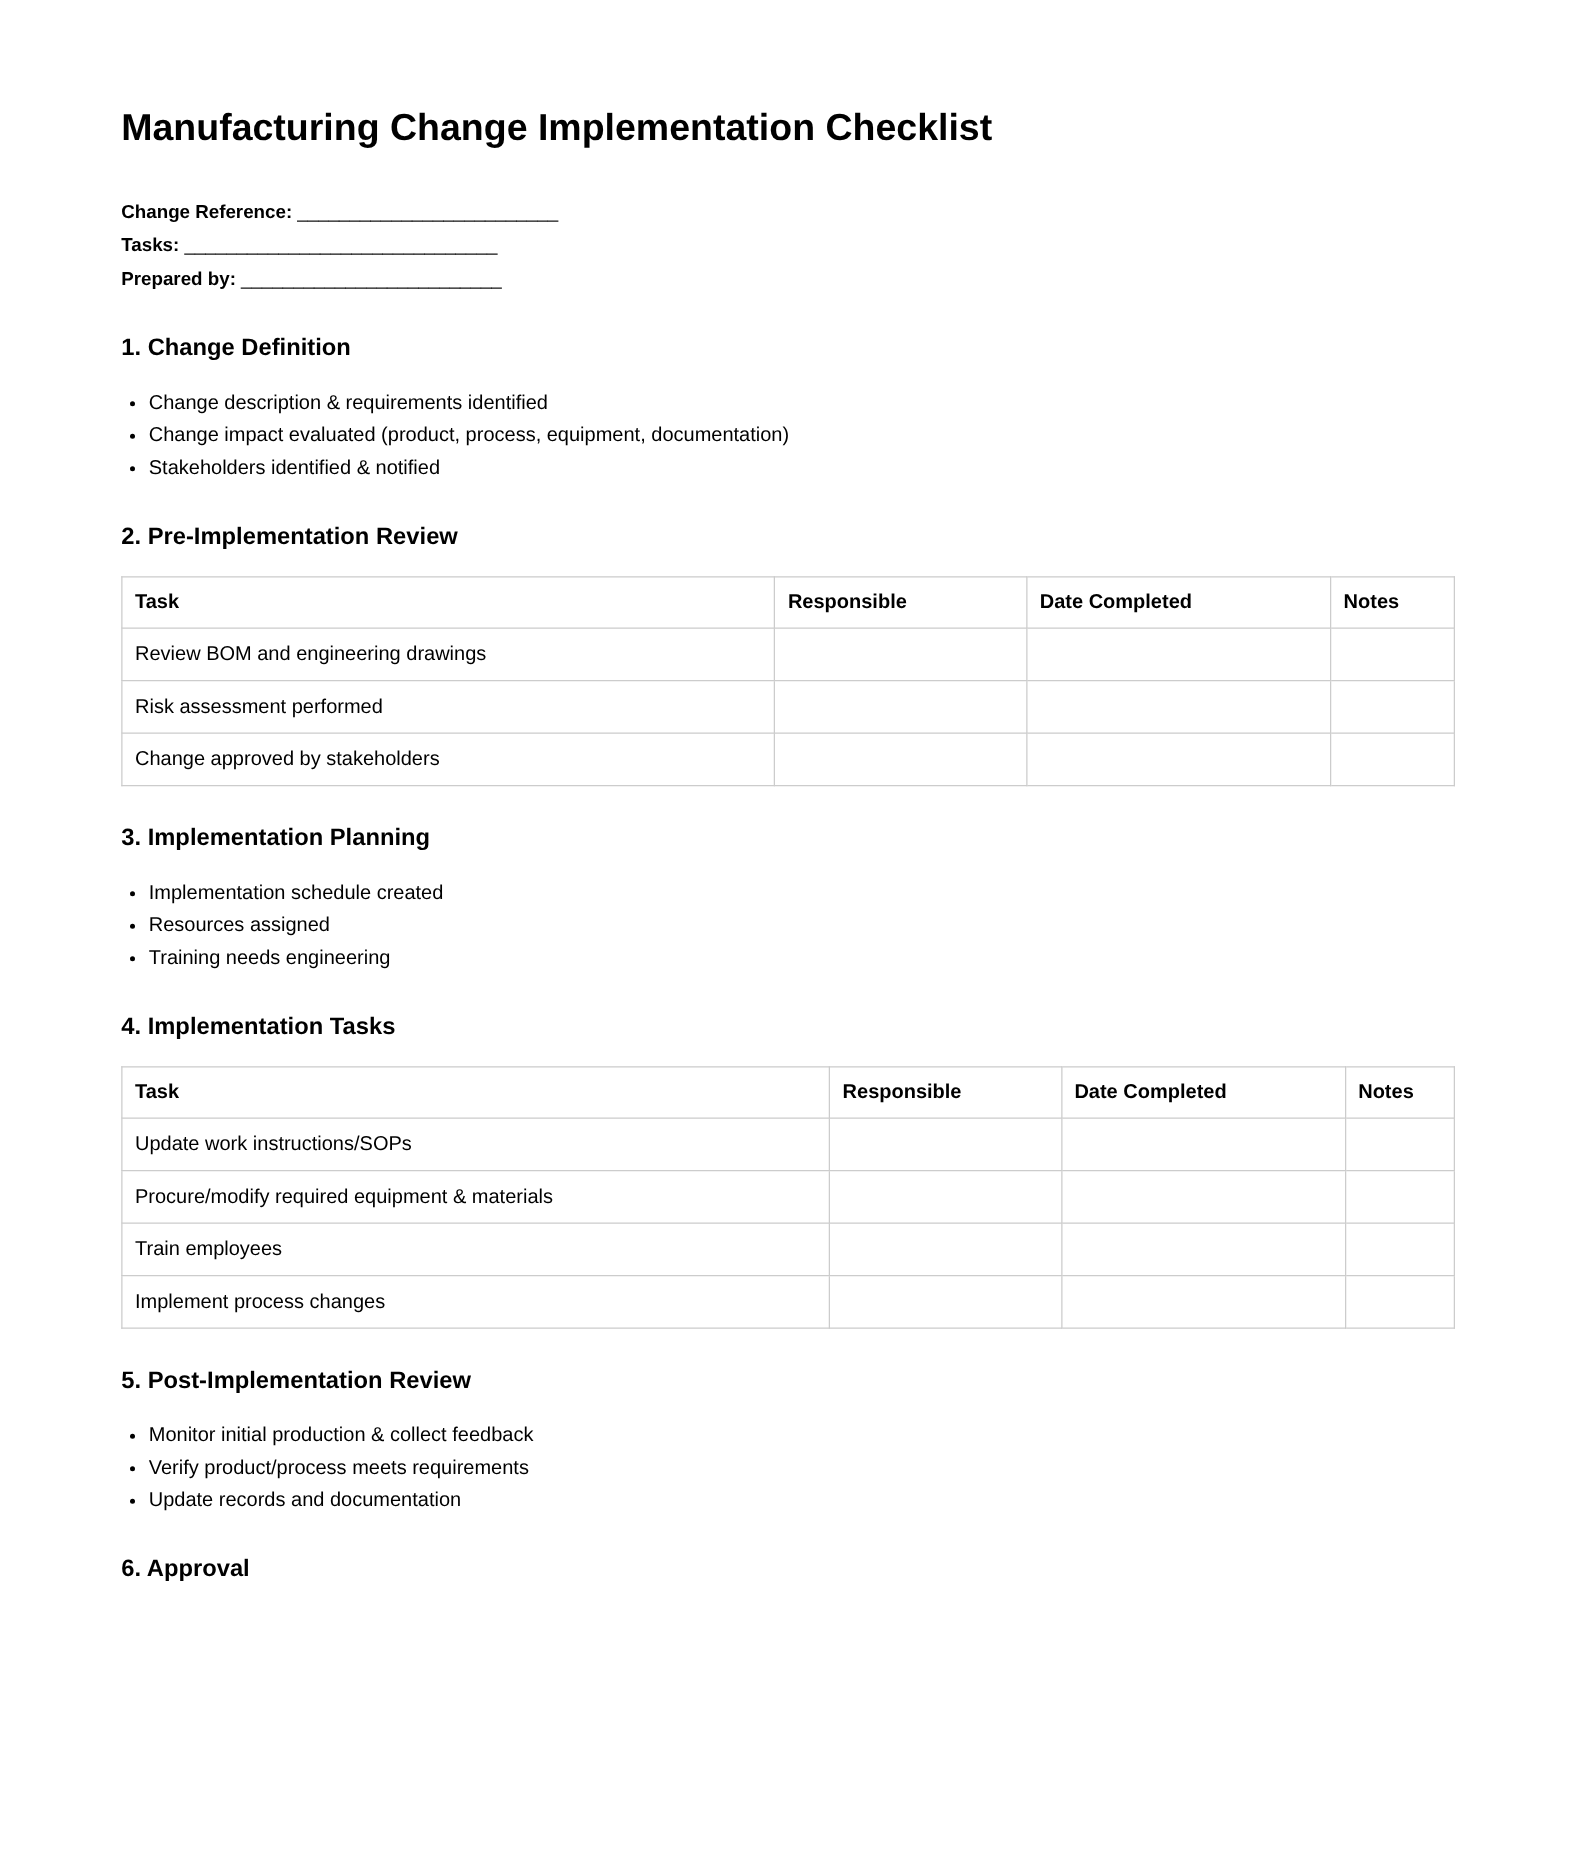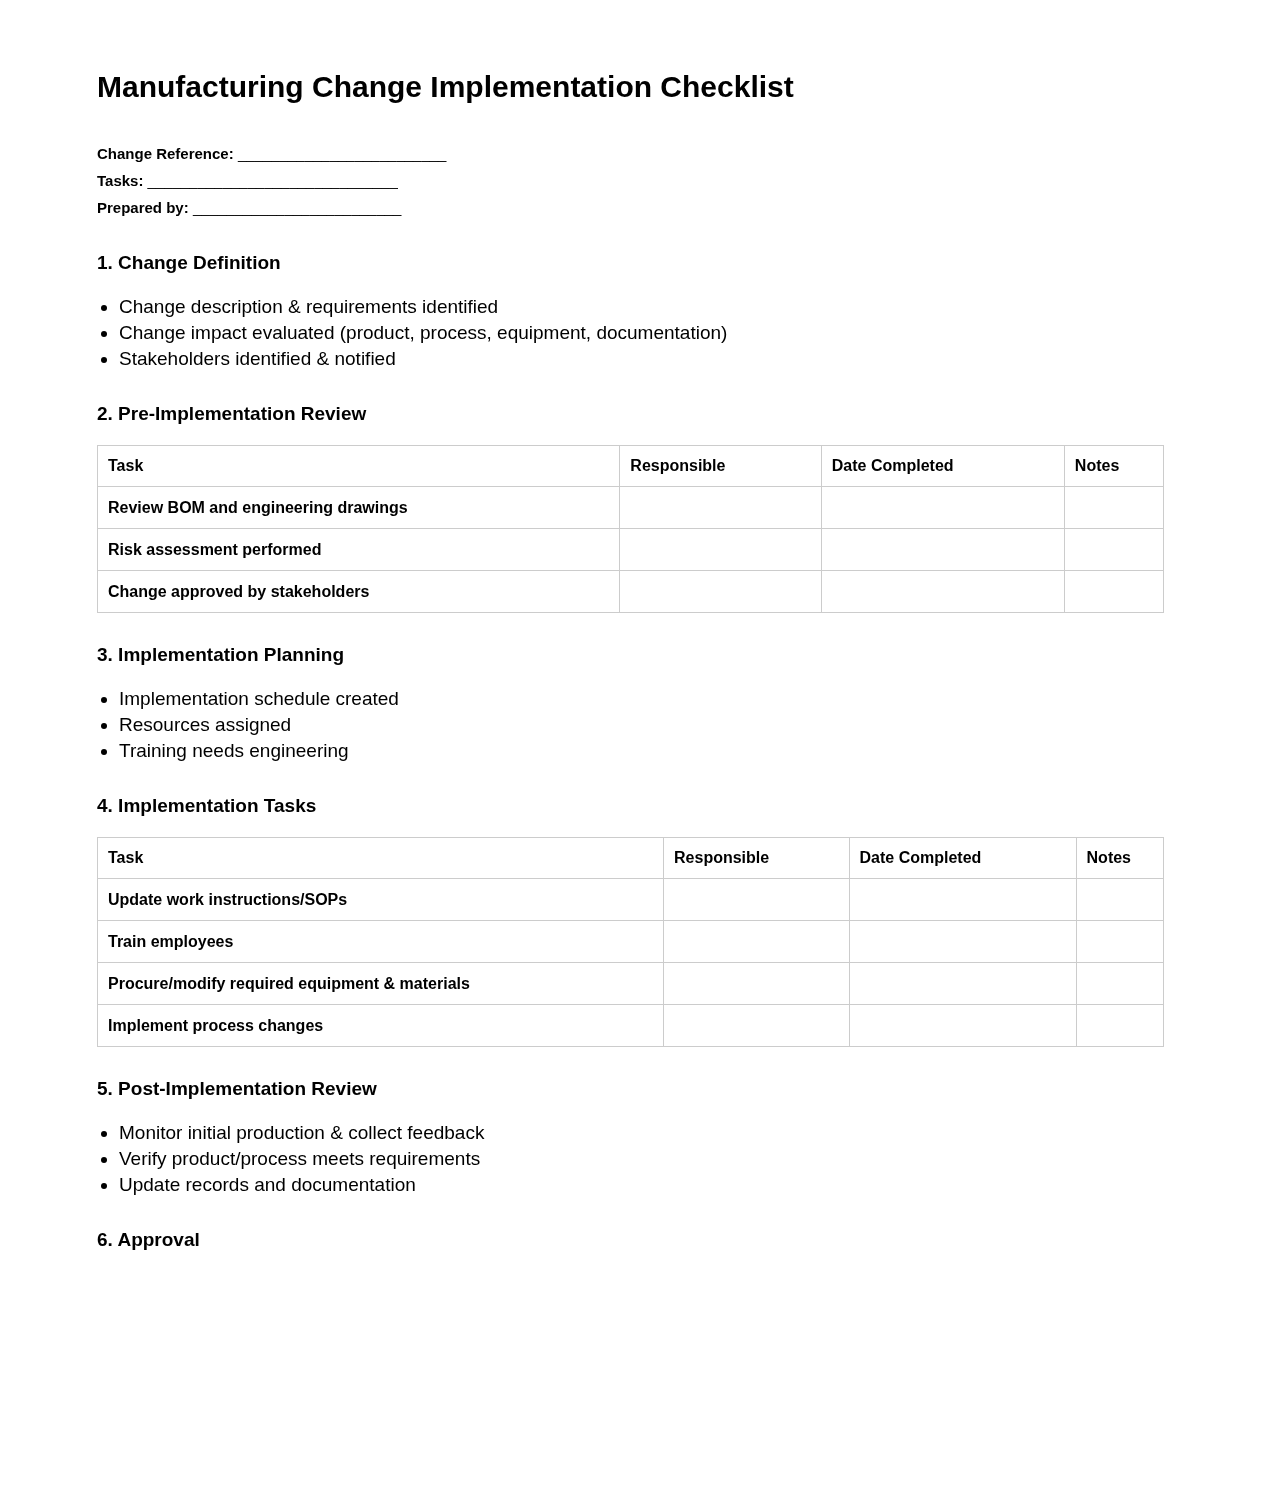--- a/index.html
+++ b/index.html
@@ -5,22 +5,21 @@
   * { margin: 0; padding: 0; box-sizing: border-box; }
   html, body { background: #ffffff; }
   body {
     width: 1263px;
     min-height: 1491px;
     font-family: "Liberation Sans", sans-serif;
     color: #000000;
     overflow: hidden;
   }
   .page {
-    padding: 54px 99px 40px 97px;
-    margin-top: 16px;
+    padding: 86px 99px 40px 97px;
   }
   h1.doc-title {
     font-size: 30px;
     line-height: 34px;
     font-weight: bold;
     margin: 0 0 36px 0;
   }
   .fields { margin: 0 0 0 0; }
   .field-line {
     font-size: 15px;
@@ -34,21 +33,21 @@
     line-height: 23px;
     font-weight: bold;
     margin: 30px 0 20px 0;
   }
   ul.checklist {
     margin: 0 0 0 0;
     padding-left: 22px;
     list-style: disc;
   }
   ul.checklist li {
-    font-size: 19px;
+    font-size: 16px;
     line-height: 26px;
   }
   table.task-table {
     width: 100%;
     border-collapse: collapse;
     table-layout: fixed;
     margin: 14px 0 10px 0;
   }
   table.task-table th, table.task-table td {
     border: 1px solid #cccccc;
@@ -57,21 +56,21 @@
     text-align: left;
     vertical-align: middle;
     padding: 12px 10px;
     overflow: hidden;
   }
   table.task-table th {
     font-weight: bold;
     height: 41px;
   }
   table.task-table td {
-    font-weight: bold;
+    font-weight: normal;
     height: 42px;
   }
   .section { margin: 0; }
 </style>
 </head>
 <body>
 
 <div class="page">
 
   <h1 class="doc-title">Manufacturing Change Implementation Checklist</h1>
@@ -167,27 +166,27 @@
         </tr>
       </thead>
       <tbody>
         <tr>
           <td>Update work instructions/SOPs</td>
           <td></td>
           <td></td>
           <td></td>
         </tr>
         <tr>
+          <td>Procure/modify required equipment &amp; materials</td>
+          <td></td>
+          <td></td>
+          <td></td>
+        </tr>
+        <tr>
           <td>Train employees</td>
-          <td></td>
-          <td></td>
-          <td></td>
-        </tr>
-        <tr>
-          <td>Procure/modify required equipment &amp; materials</td>
           <td></td>
           <td></td>
           <td></td>
         </tr>
         <tr>
           <td>Implement process changes</td>
           <td></td>
           <td></td>
           <td></td>
         </tr>

